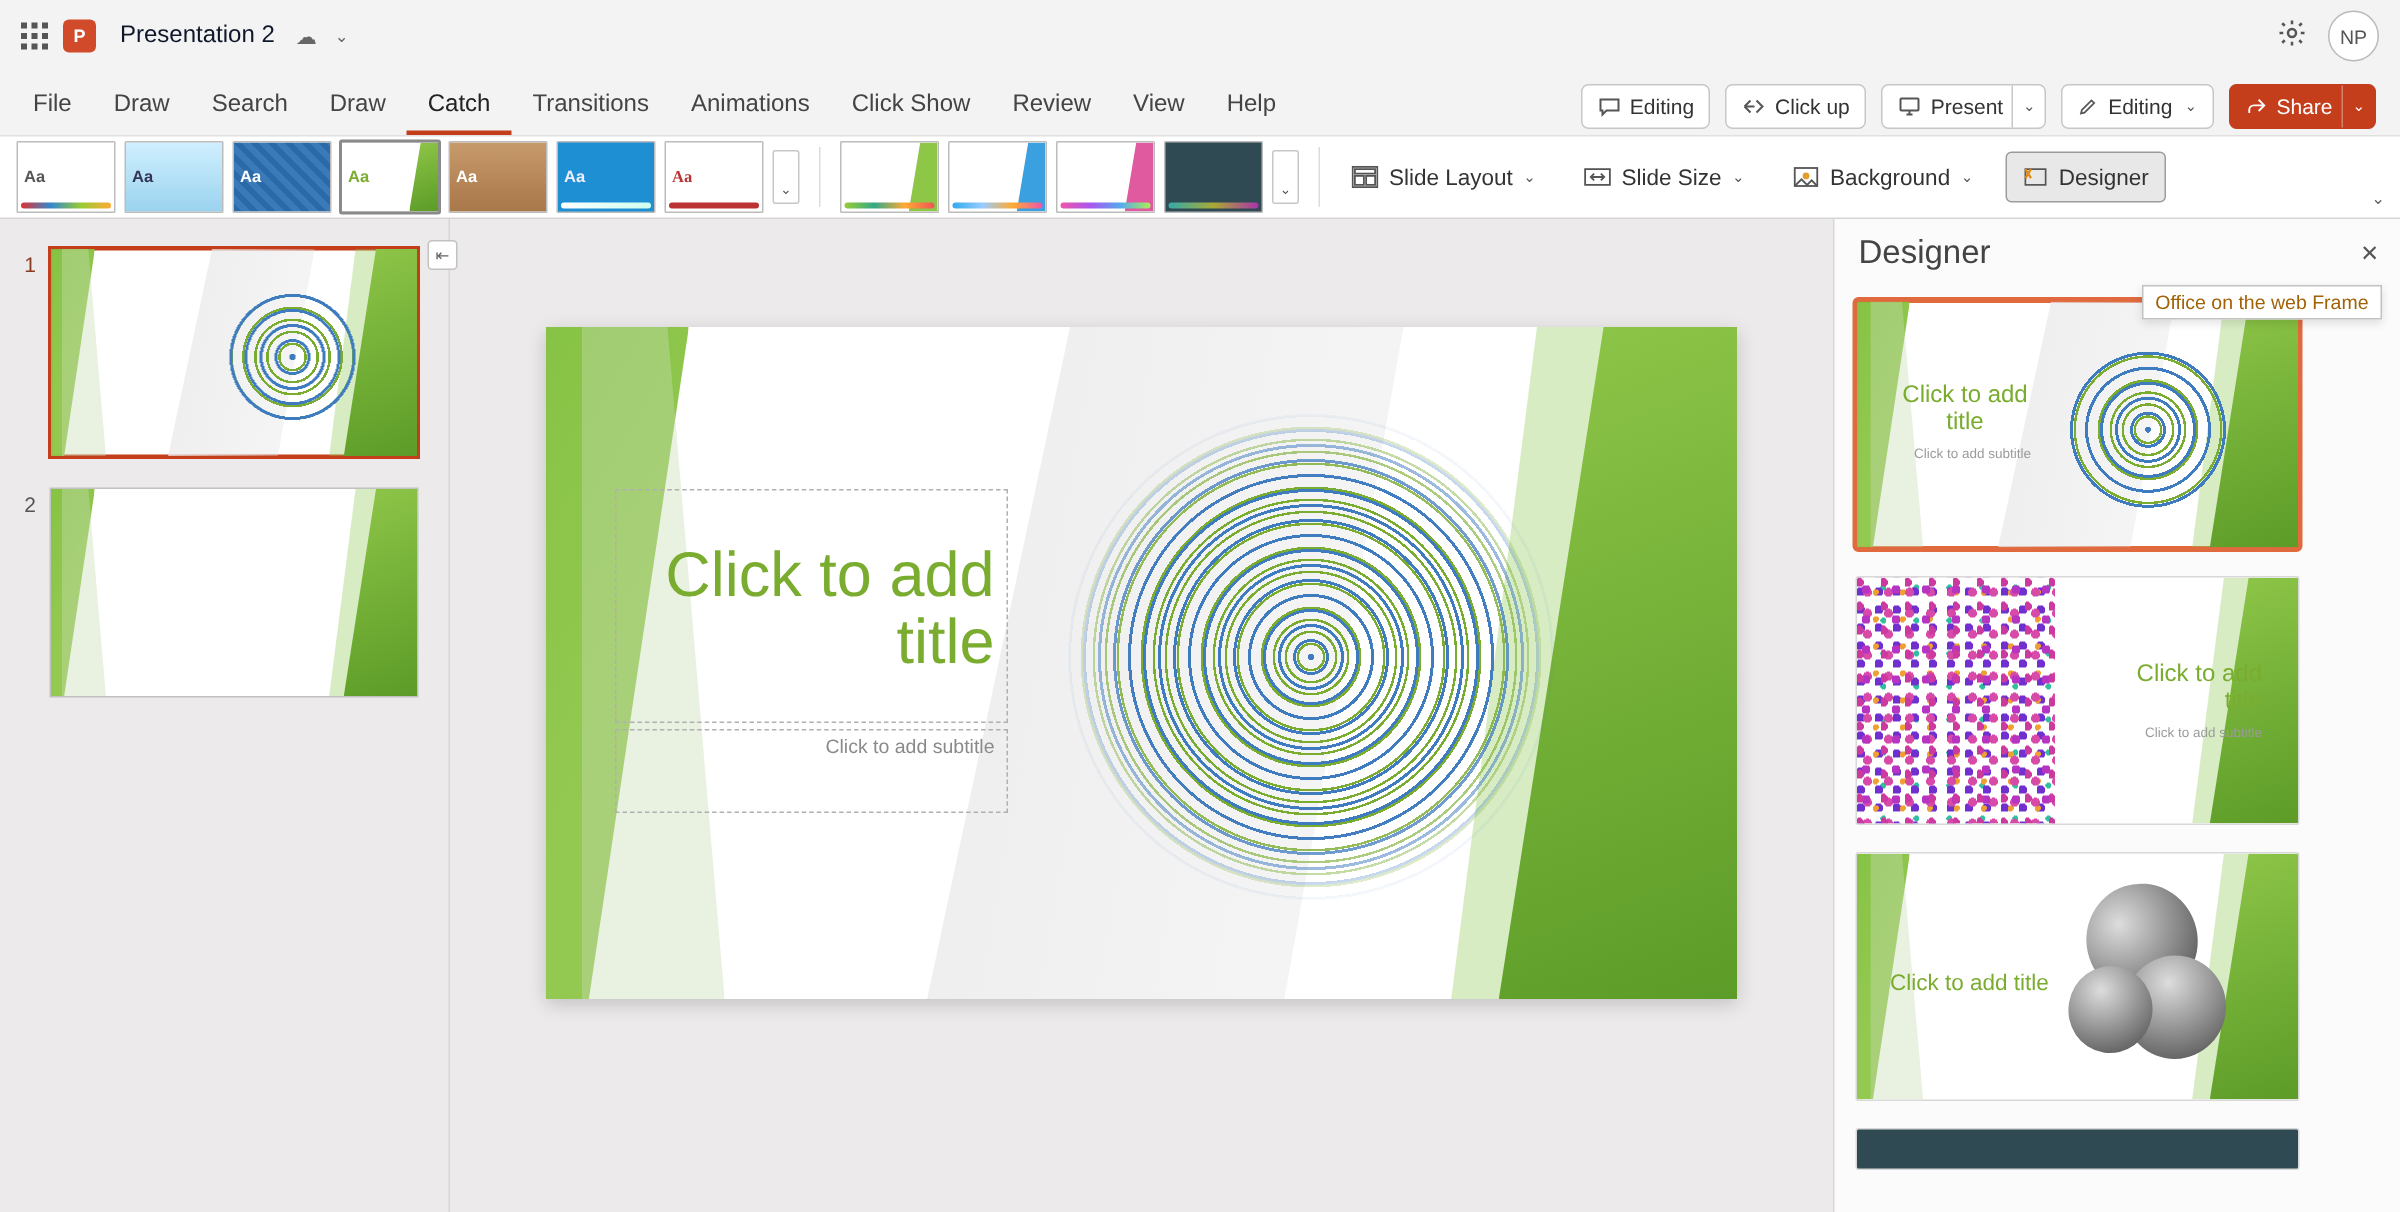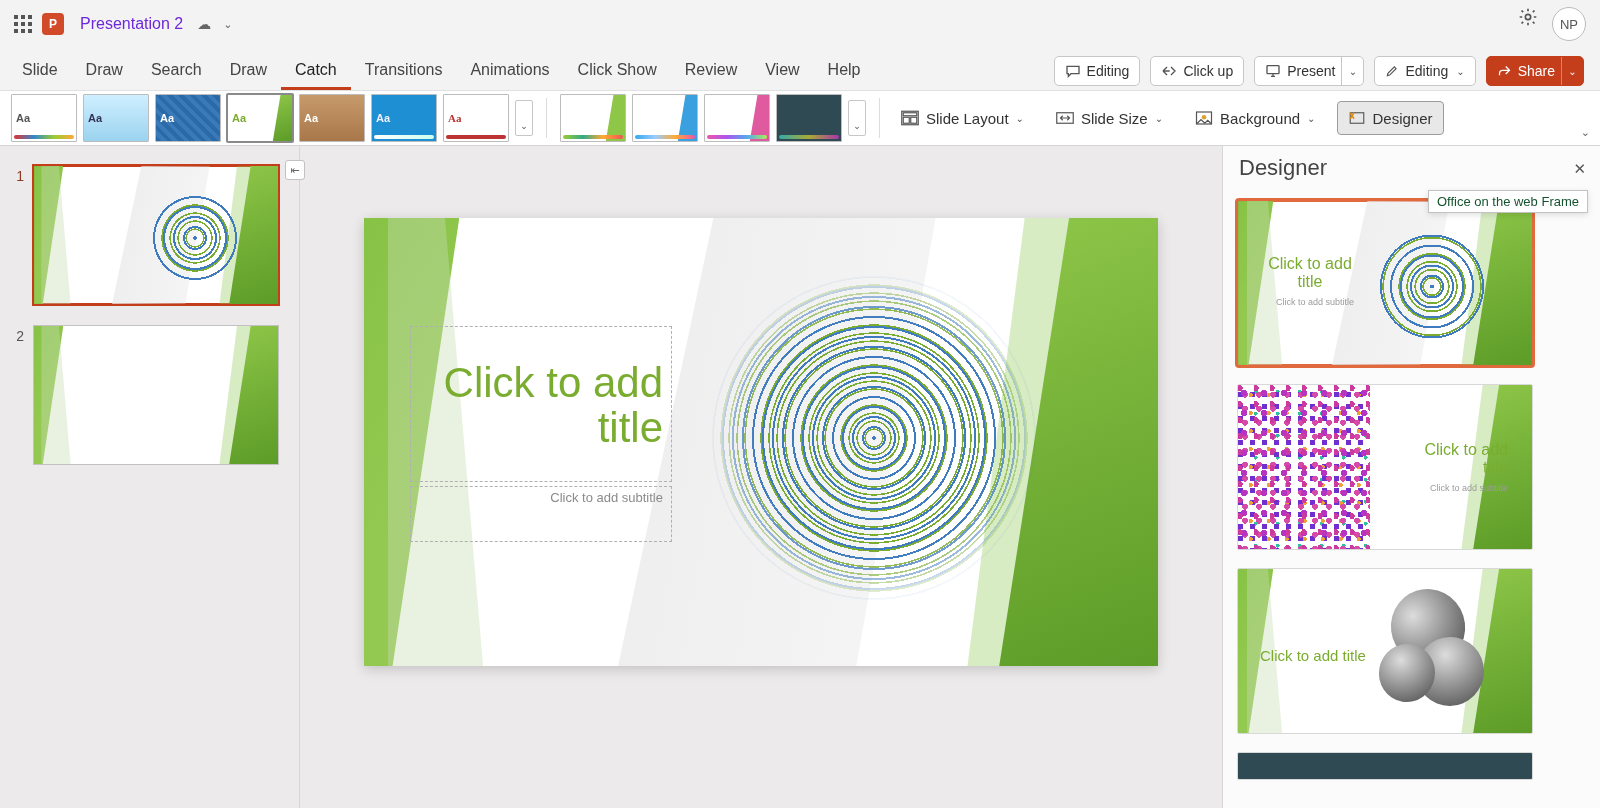--- a/index.html
+++ b/index.html
@@ -3,28 +3,28 @@
 <meta charset="utf-8">
 <style>
 * { box-sizing: border-box; margin: 0; padding: 0; font-family: "Segoe UI", -apple-system, Arial, sans-serif; }
 html, body { width: 1600px; height: 808px; overflow: hidden; background: #f3f3f3; }
 
 
 .titlebar { height: 48px; display: flex; align-items: center; padding: 0 14px; background: #f3f3f3; gap: 10px; }
 .app-launcher { width: 18px; height: 18px; display: grid; grid-template-columns: repeat(3,4px); grid-template-rows: repeat(3,4px); gap: 3px; cursor: pointer; }
 .app-launcher span { background: #555; width: 4px; height: 4px; }
 .pp-logo { width: 22px; height: 22px; background: #d14a2a; border-radius: 4px; display: flex; align-items: center; justify-content: center; color: #fff; font-size: 12px; font-weight: 700; }
-.doc-title { font-size: 16px; color: #6d28d9; margin-left: 6px; }
+.doc-title { font-size: 16px; color: #0f172a; margin-left: 6px; }
 .cloud-icon { margin-left: 4px; color: #666; font-size: 14px; }
 .title-chevron { color: #666; font-size: 11px; margin-left: 2px; cursor: pointer; }
 
 .searchbar { margin-left: auto; margin-right: auto; position: absolute; left: 50%; transform: translateX(-50%); top: 8px; width: 570px; height: 34px; border: 1px solid #c9c9c9; border-radius: 6px; background: #fff; display: flex; align-items: center; padding: 0 14px; color: #888; font-size: 15px; gap: 10px; box-shadow: 0 0 0 1px rgba(0,0,0,0.02) inset; }
 .searchbar svg { width: 16px; height: 16px; stroke: #888; fill: none; }
 
-.title-right { margin-left: auto; display: flex; align-items: flex-start; gap: 14px; }
+.title-right { margin-left: auto; display: flex; align-items: center; gap: 14px; }
 .gear-icon svg { width: 20px; height: 20px; stroke: #555; fill: none; }
 .avatar { width: 34px; height: 34px; border-radius: 50%; border: 1px solid #bbb; display: flex; align-items: center; justify-content: center; font-size: 13px; color: #555; background: #fff; }
 
 
 .tabrow { height: 42px; display: flex; align-items: flex-end; padding: 0 8px; background: #f3f3f3; gap: 0; }
 .tab { padding: 0 14px 8px 14px; font-size: 16px; color: #444; cursor: pointer; border-bottom: 3px solid transparent; }
 .tab.active { border-bottom: 3px solid #c43e1c; color: #222; font-weight: 500; }
 .tab-actions { margin-left: auto; display: flex; align-items: center; gap: 10px; padding-bottom: 4px; padding-right: 8px; }
 .pillbtn { height: 30px; border: 1px solid #c7c7c7; border-radius: 5px; background: #fff; display: flex; align-items: center; gap: 6px; padding: 0 10px; font-size: 14px; color: #333; cursor: pointer; }
 .pillbtn.split { padding-right: 0; }
@@ -64,21 +64,21 @@
 .subtitle-box { position: absolute; left: 46px; top: 268px; width: 262px; height: 56px; border: 1px dashed #b0b0b0; padding: 3px 8px; }
 .subtitle-text { font-size: 13px; color: #8a8a8a; text-align: right; }
 
 
 .designer-pane { width: 378px; background: #fbfbfb; border-left: 1px solid #d7d7d7; display: flex; flex-direction: column; position: relative; }
 .designer-head { height: 44px; display: flex; align-items: center; padding: 0 16px; font-size: 22px; color: #444; }
 .designer-close { position: absolute; right: 10px; top: 10px; font-size: 15px; color: #555; cursor: pointer; padding: 4px; }
 .designer-list { overflow-y: auto; padding: 10px 14px 14px 14px; display: flex; flex-direction: column; gap: 18px; }
 .design-card { width: 296px; height: 166px; background: #fff; border: 1px solid #d8d8d8; position: relative; overflow: hidden; cursor: pointer; border-radius: 2px; flex-shrink: 0; }
 .design-card.selected { outline: 4px solid #e06a3e; outline-offset: -2px; }
-.tooltip-frame { position: absolute; right: 12px; top: 44px; background: #fff; border: 1px solid #c2c2c2; font-size: 13px; color: #14532d; padding: 3px 8px; box-shadow: 0 2px 6px rgba(0,0,0,0.12); z-index: 5; }
+.tooltip-frame { position: absolute; right: 12px; top: 44px; background: #fff; border: 1px solid #c2c2c2; font-size: 13px; color: #a16207; padding: 3px 8px; box-shadow: 0 2px 6px rgba(0,0,0,0.12); z-index: 5; }
 
 
 .facet-left { position: absolute; left: -2%; top: 0; bottom: 0; width: 14%; background: linear-gradient(120deg,#7fbf3a 0%, #8ec648 60%); clip-path: polygon(0 0, 100% 0, 40% 100%, 0 100%); opacity: 0.95; }
 .facet-left2 { position: absolute; left: 3%; top: 0; bottom: 0; width: 12%; background: rgba(200,220,180,0.4); clip-path: polygon(0 0, 60% 0, 100% 100%, 0 100%); }
 .facet-right { position: absolute; right: -2%; top: 0; bottom: 0; width: 22%; background: linear-gradient(160deg,#8ec648 0%, #5b9b27 100%); clip-path: polygon(40% 0, 100% 0, 100% 100%, 0 100%); }
 .facet-right2 { position: absolute; right: 6%; top: 0; bottom: 0; width: 18%; background: rgba(140,200,80,0.35); clip-path: polygon(40% 0, 100% 0, 60% 100%, 0 100%); }
 .facet-grey { position: absolute; left: 32%; top: 0; bottom: 0; width: 40%; background: linear-gradient(100deg, rgba(235,235,235,0.9), rgba(210,210,210,0.2)); clip-path: polygon(30% 0, 100% 0, 75% 100%, 0 100%); }
 
 
 .dot-sphere { position: absolute; border-radius: 50%; background:
@@ -146,21 +146,21 @@
       <svg viewBox="0 0 24 24">
           <circle cx="12" cy="12" r="3.2" stroke-width="2"></circle>
           <path d="M12 2v3M12 19v3M4.2 4.2l2 2M17.8 17.8l2 2M2 12h3M19 12h3M4.2 19.8l2-2M17.8 6.2l2-2" stroke-width="2"></path>
         </svg>
     </span>
     <div class="avatar">NP</div>
   </div>
 </div>
 
 <div class="tabrow">
-  <div class="tab">Slide</div>
+  <div class="tab">File</div>
   <div class="tab">Draw</div>
   <div class="tab">Search</div>
   <div class="tab">Draw</div>
   <div class="tab active">Catch</div>
   <div class="tab">Transitions</div>
   <div class="tab">Animations</div>
   <div class="tab">Click Show</div>
   <div class="tab">Review</div>
   <div class="tab">View</div>
   <div class="tab">Help</div>

